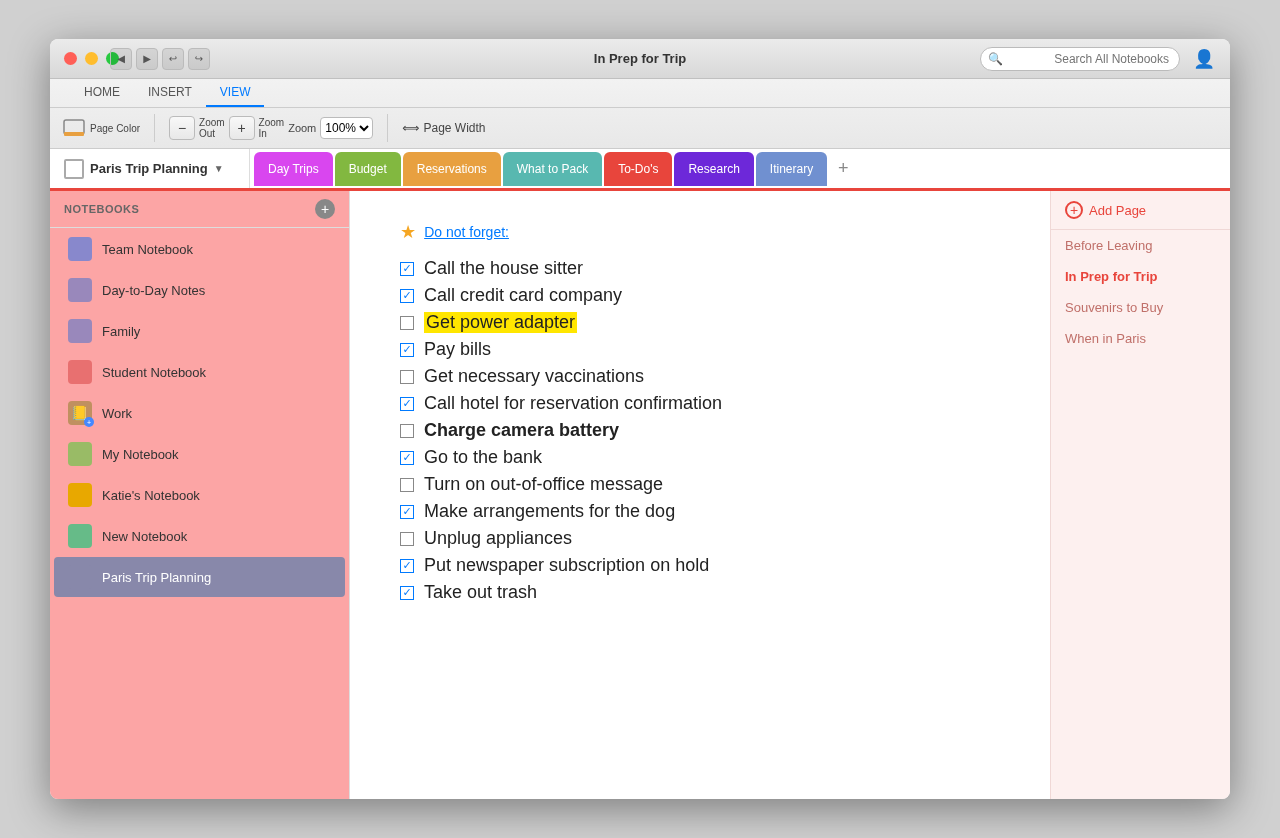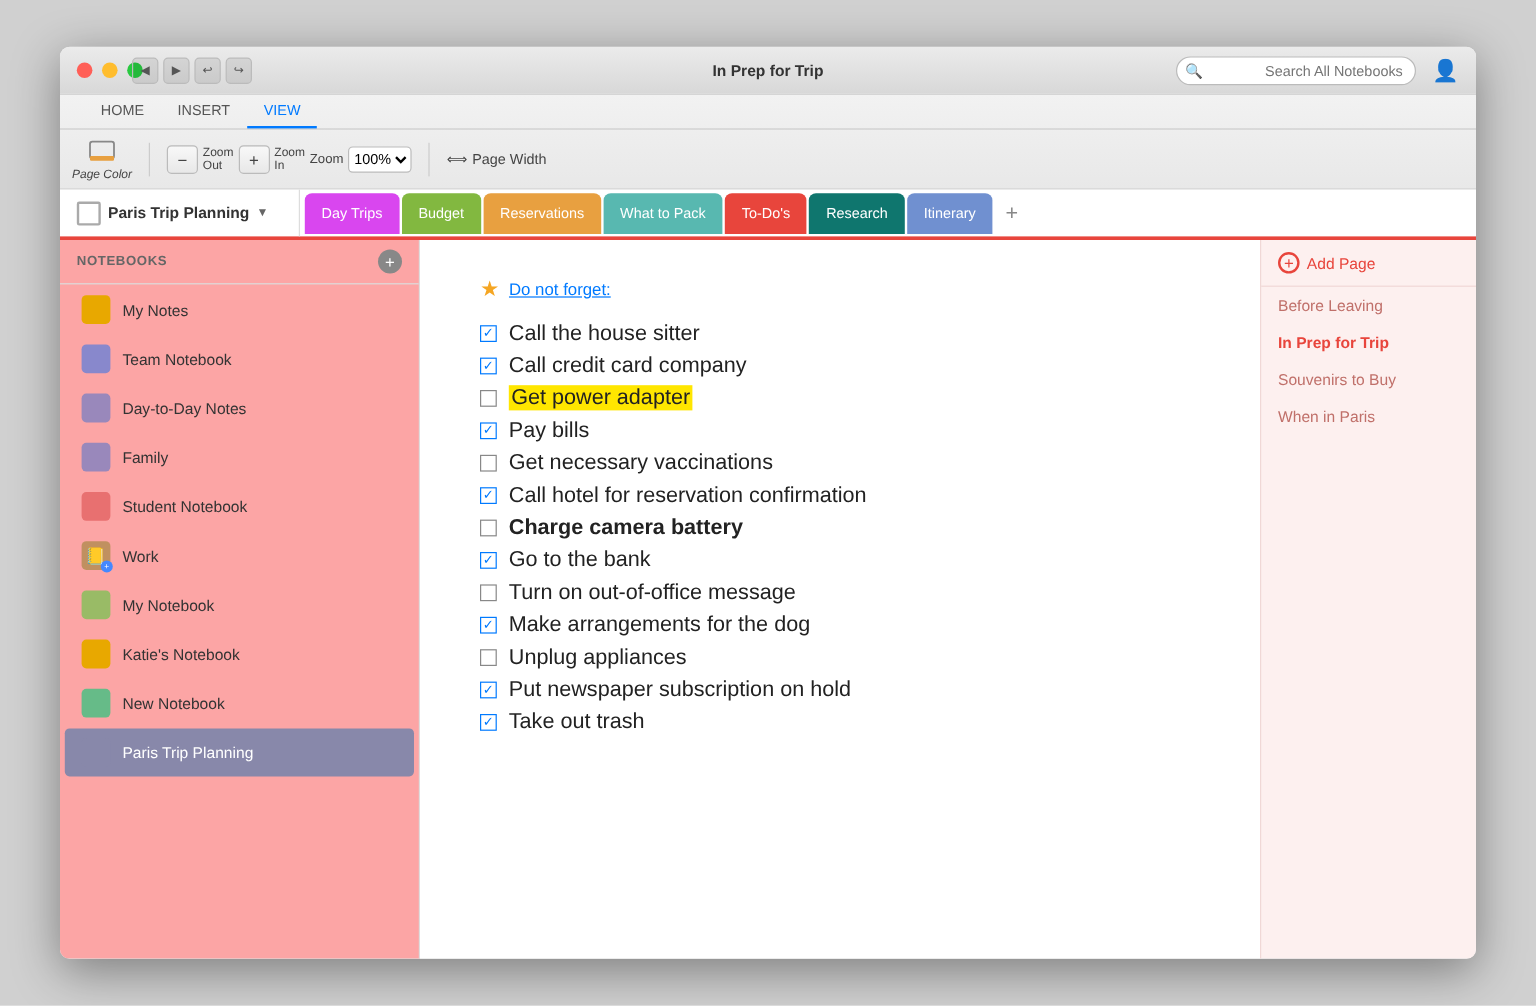--- a/index.html
+++ b/index.html
@@ -121,25 +121,24 @@
       border-bottom: 2px solid #007aff;
     }
     .toolbar-actions {
       display: flex;
       align-items: center;
       padding: 6px 10px;
       gap: 10px;
     }
     .toolbar-action {
       display: flex;
-      flex-direction: column;
+      flex-direction: row;
       align-items: center;
       cursor: pointer;
       gap: 2px;
-      font-style: italic;
     }
     .toolbar-action-icon {
       width: 28px; height: 24px;
       display: flex; align-items: center; justify-content: center;
       font-size: 16px;
       color: #444;
     }
     .toolbar-action-label {
       font-size: 10px;
       color: #444;
@@ -226,21 +225,21 @@
       height: 34px;
       display: flex;
       align-items: center;
       color: #fff;
     }
     .section-tab.day-trips { background: #d946ef; }
     .section-tab.budget { background: #82b840; }
     .section-tab.reservations { background: #e8a040; }
     .section-tab.what-to-pack { background: #58b8b0; }
     .section-tab.to-dos { background: #e8453c; }
-    .section-tab.research { background: #0f766e; }
+    .section-tab.research { background: #6d28d9; }
     .section-tab.itinerary { background: #7090d0; }
     .section-tab-add {
       width: 28px; height: 28px;
       display: flex; align-items: center; justify-content: center;
       font-size: 18px;
       color: #888;
       cursor: pointer;
     }
     
     .main-area {
@@ -490,24 +489,20 @@
   <div class="main-area">
 
     <div class="sidebar">
       <div class="sidebar-header">
         <span class="sidebar-title">NOTEBOOKS</span>
         <div class="sidebar-add">+</div>
       </div>
 
       <div id="notebook-list">
           <div class="notebook-item">
-            <div class="notebook-item-icon" style="background: rgb(232, 168, 0); border-radius: 4px;"></div>
-            <span class="notebook-item-name">My Notes</span>
-          </div>
-          <div class="notebook-item">
             <div class="notebook-item-icon" style="background: rgb(136, 136, 204); border-radius: 4px;"></div>
             <span class="notebook-item-name">Team Notebook</span>
           </div>
           <div class="notebook-item">
             <div class="notebook-item-icon" style="background: rgb(153, 136, 187); border-radius: 4px;"></div>
             <span class="notebook-item-name">Day-to-Day Notes</span>
           </div>
           <div class="notebook-item">
             <div class="notebook-item-icon" style="background: rgb(153, 136, 187); border-radius: 4px;"></div>
             <span class="notebook-item-name">Family</span>

